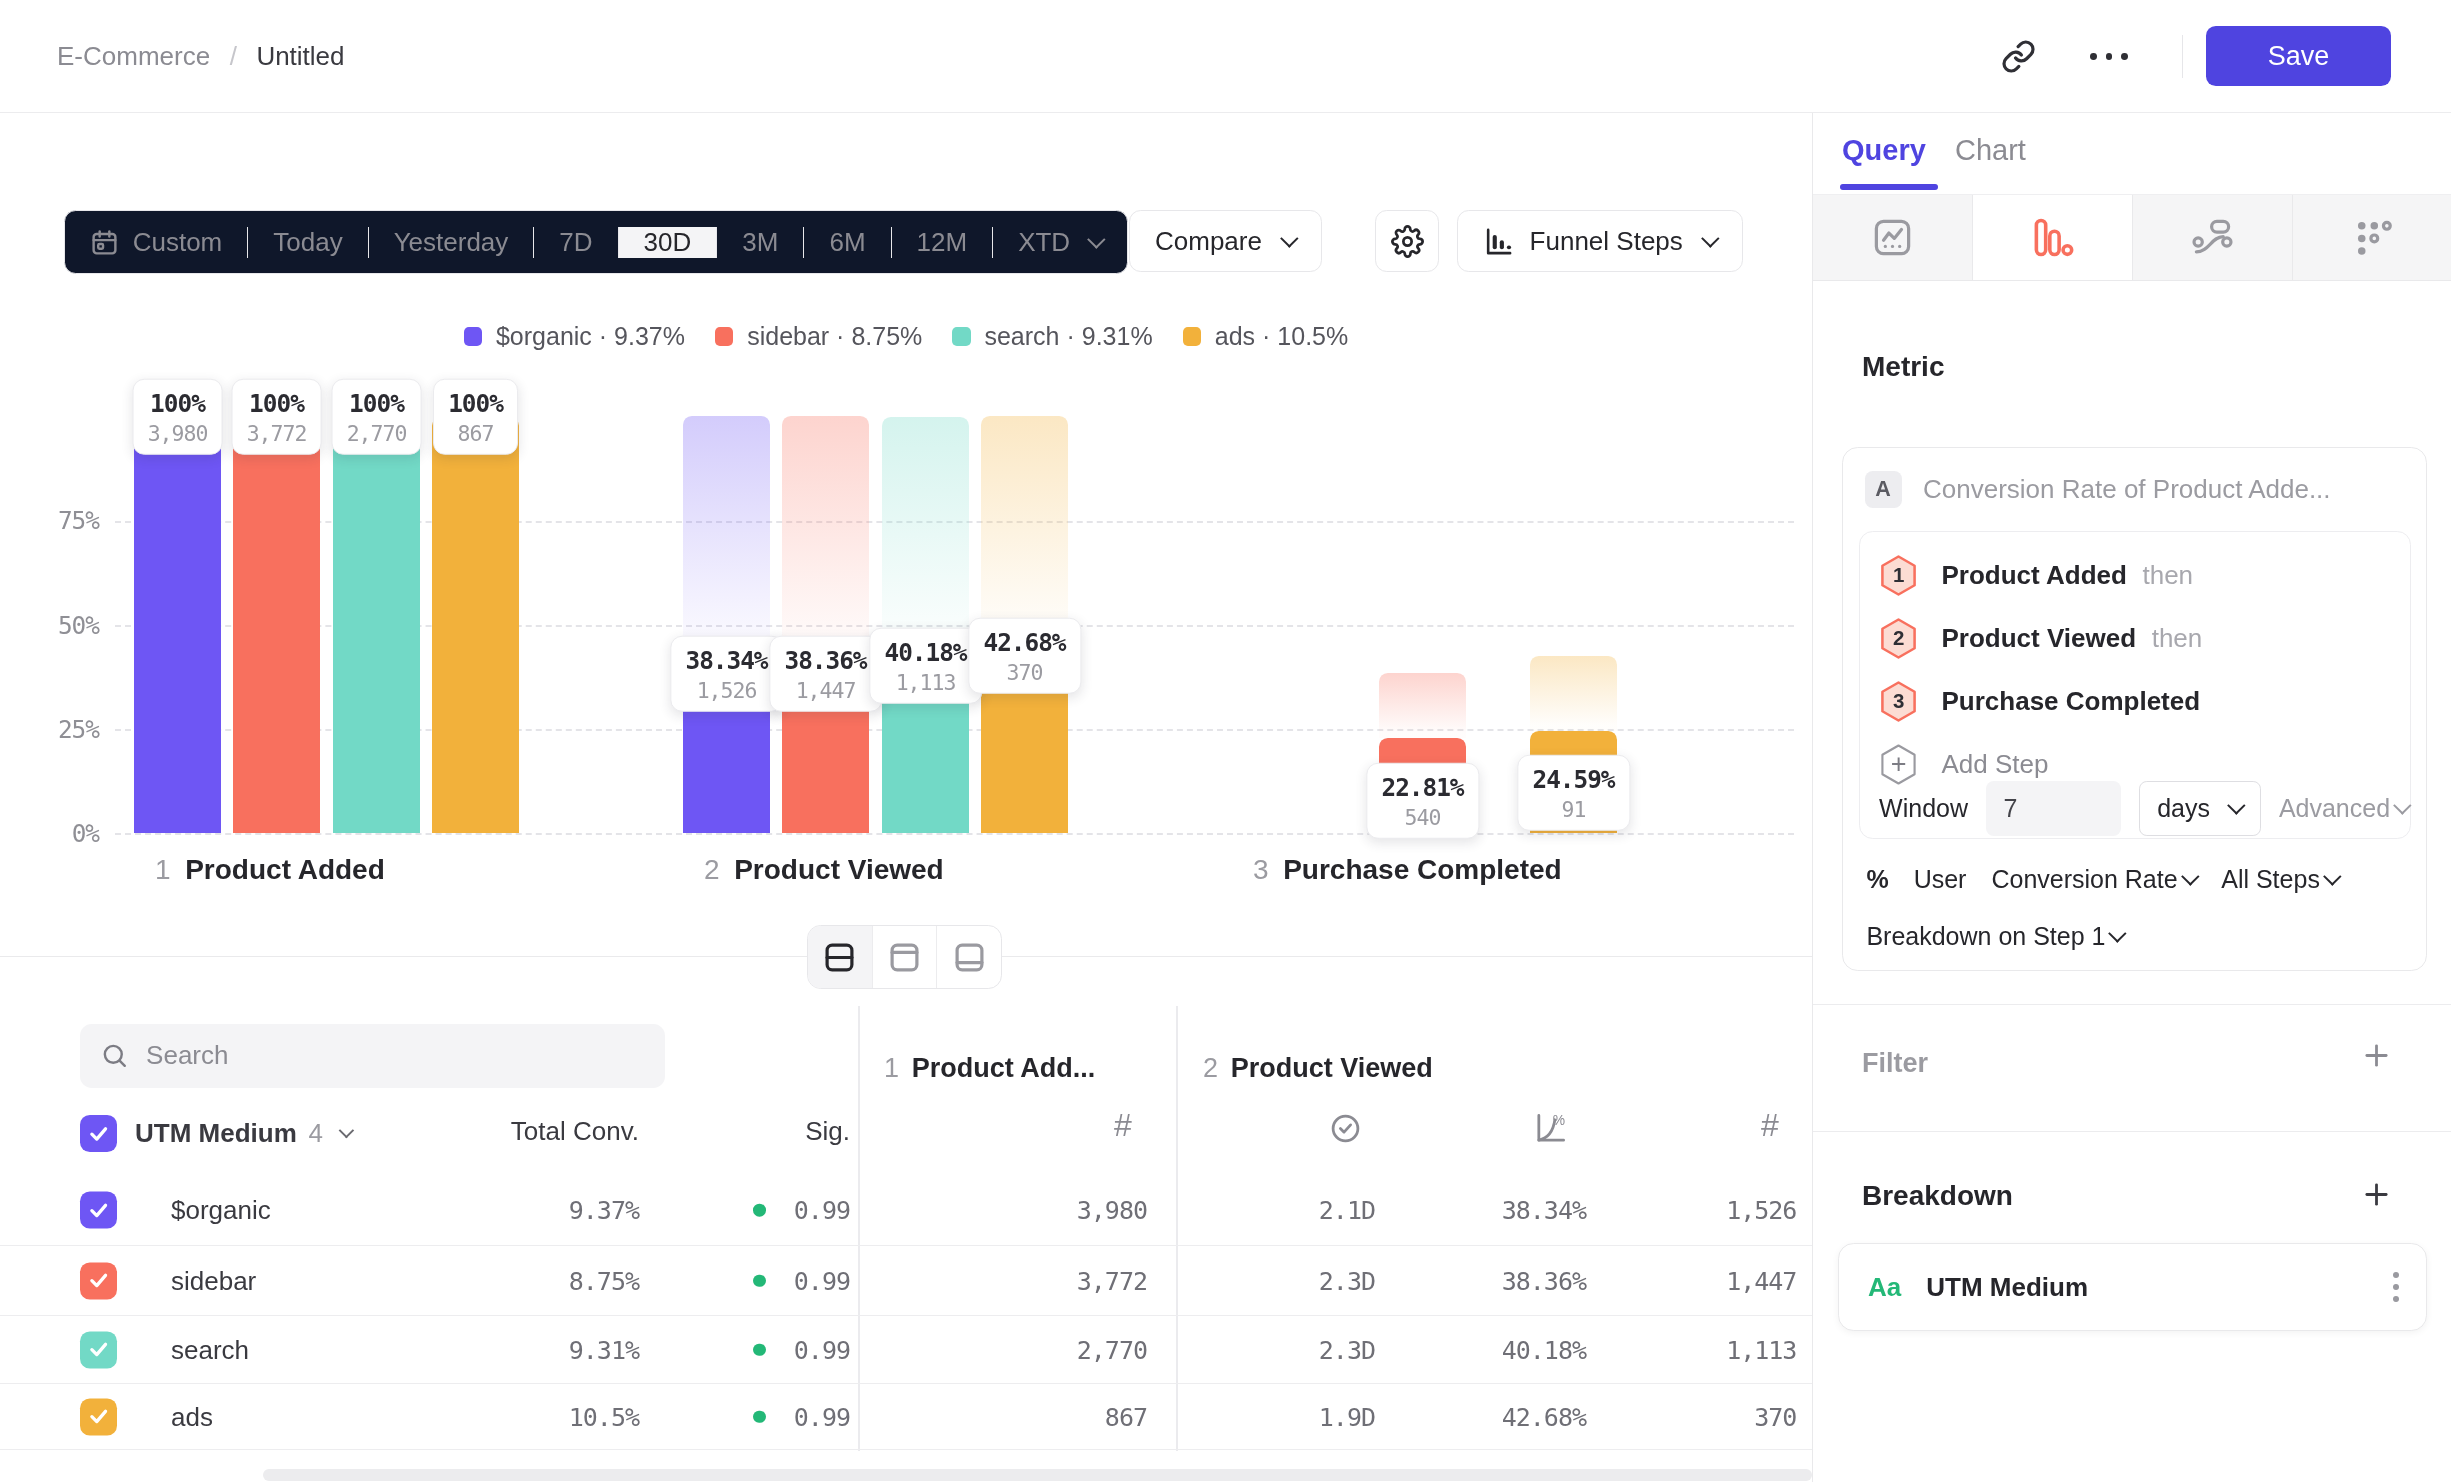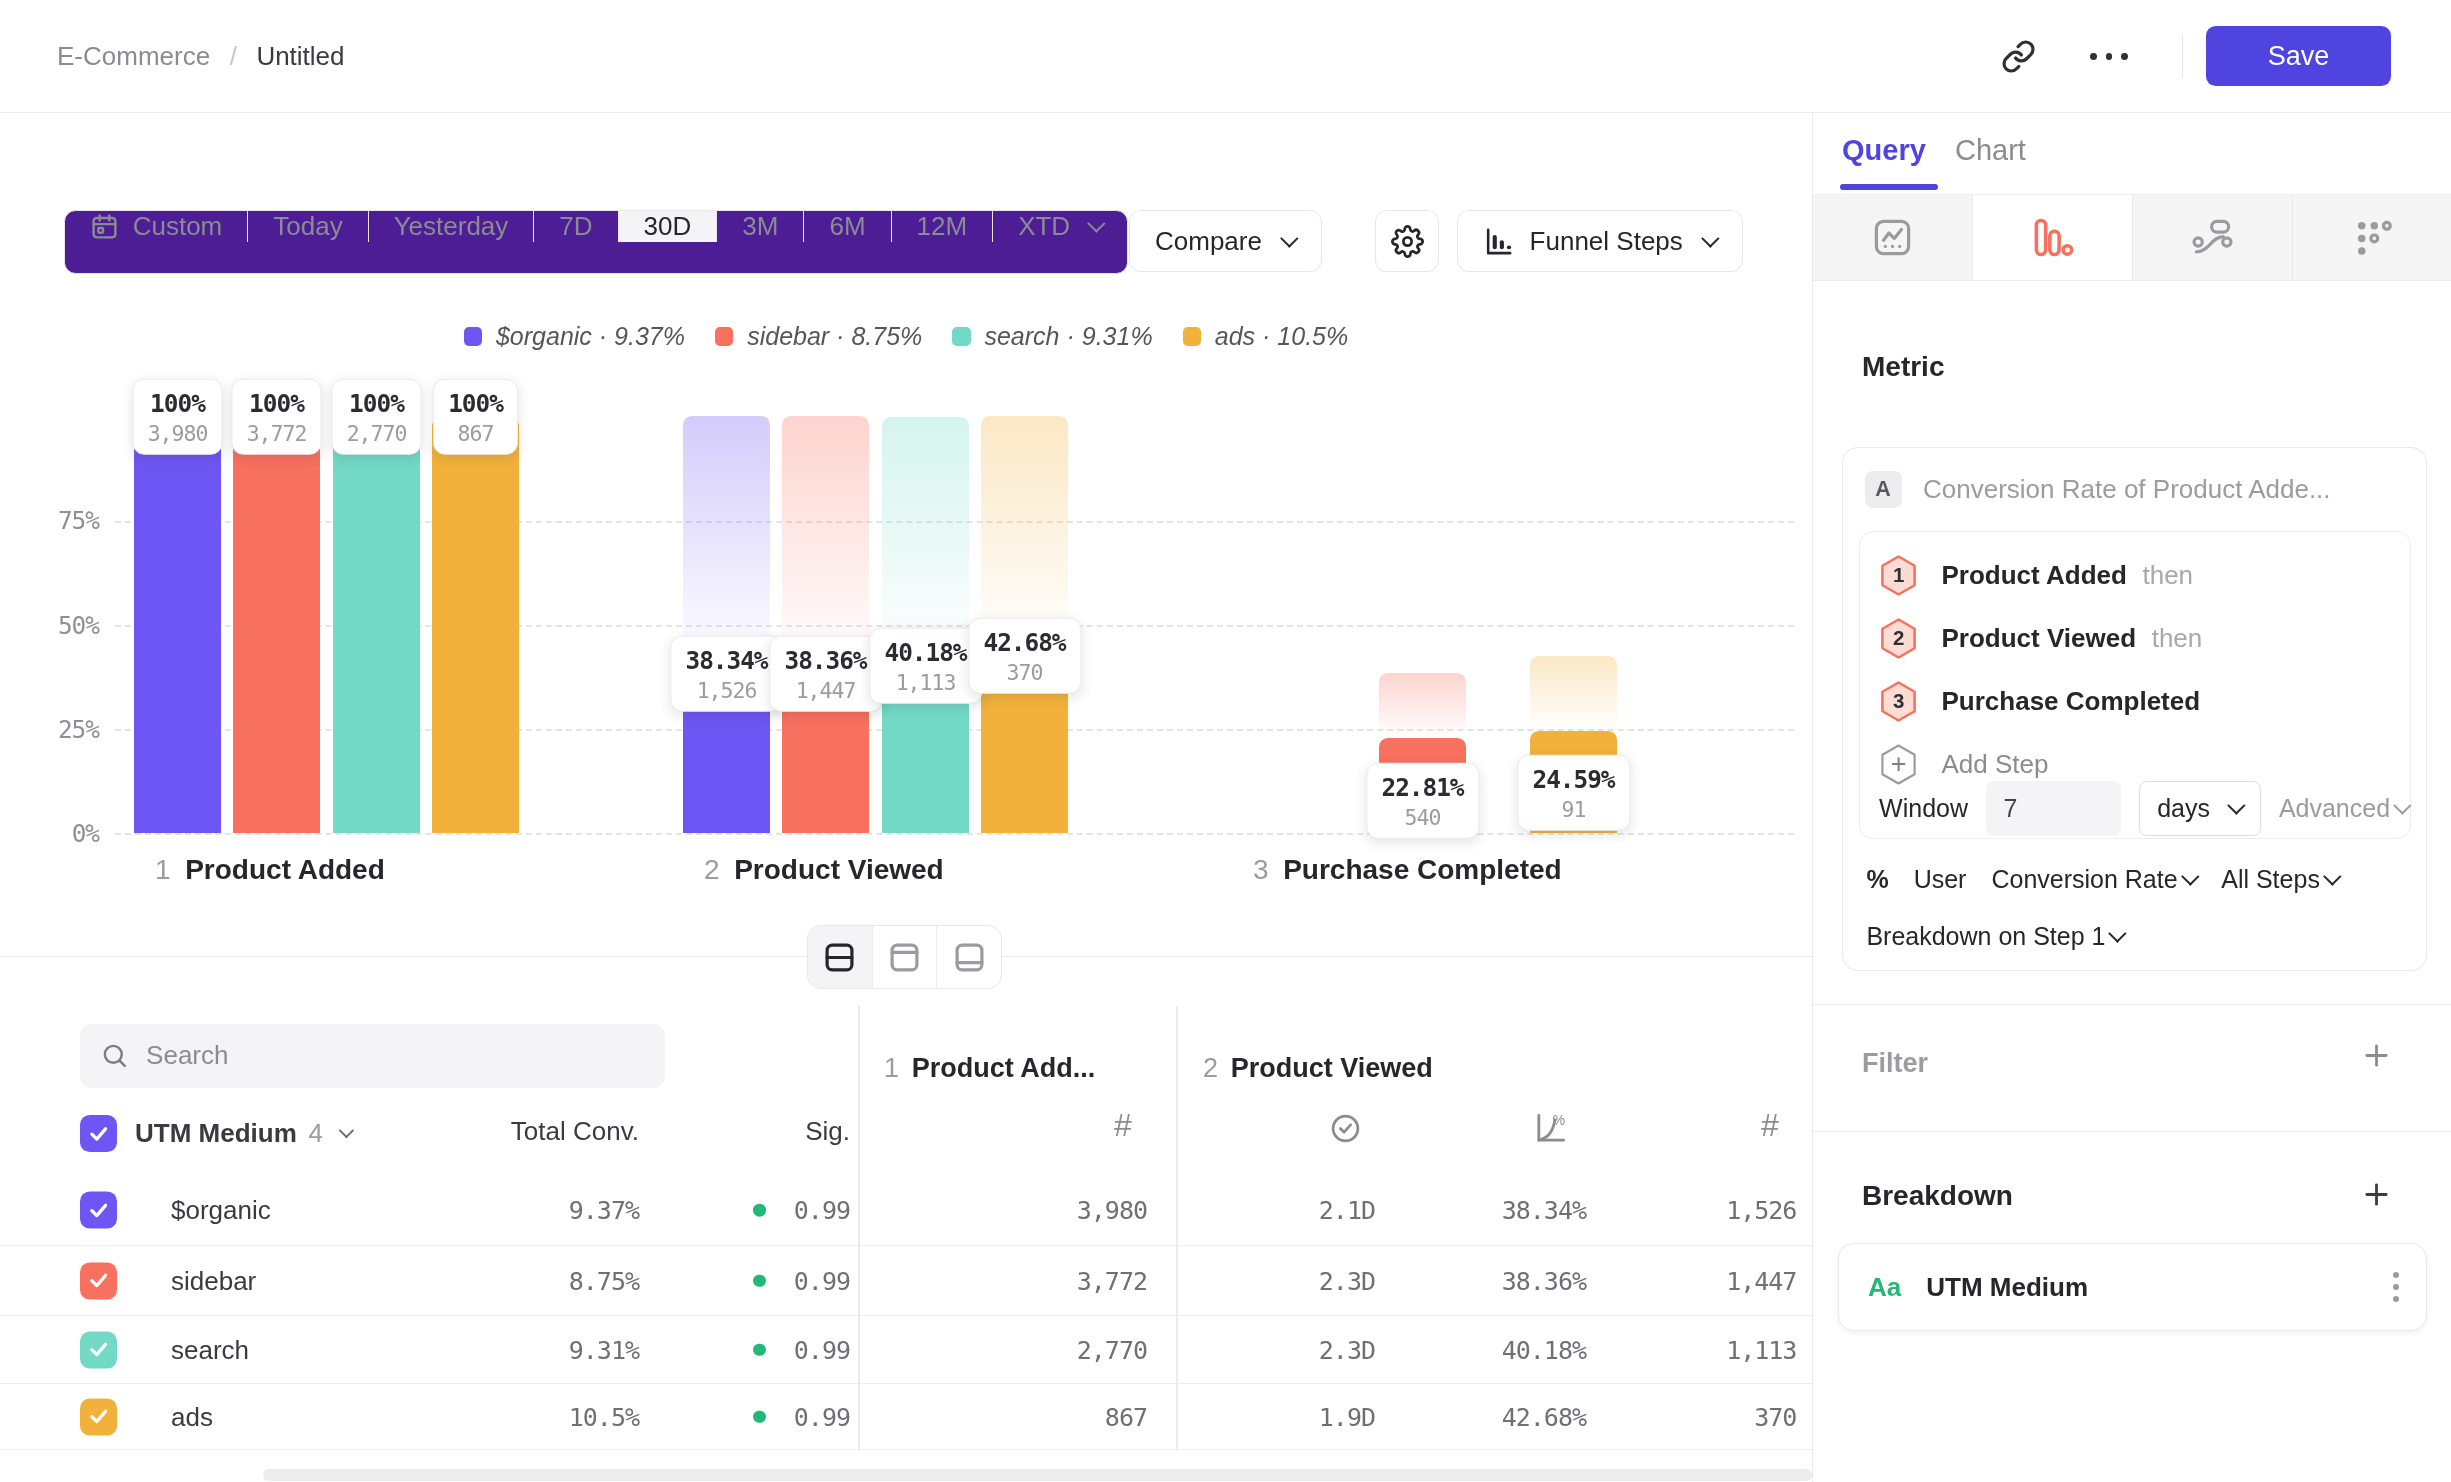--- a/index.html
+++ b/index.html
@@ -19,37 +19,37 @@
   .bc-title{color:#3a3a40;font-weight:500;}
   .icon-btn{position:absolute;display:flex;align-items:center;justify-content:center;color:#2f2f35;cursor:pointer;}
   .link-btn{left:1993px;top:31px;width:51px;height:51px;}
   .more-btn{left:2077px;top:31px;width:64px;height:51px;gap:8.8px;}
   .more-btn i{width:6.8px;height:6.8px;border-radius:50%;background:#2f2f35;}
   .header-vdiv{position:absolute;left:2182px;top:35px;width:1px;height:43px;background:#e6e6e9;}
   .save-btn{position:absolute;left:2206px;top:26px;width:185px;height:60px;background:#4f44e0;color:#fff;
             border-radius:9.8px;font-size:27px;font-weight:500;display:flex;align-items:center;justify-content:center;cursor:pointer;}
 
   
-  .date-group{position:absolute;left:64px;top:210px;height:62px;display:flex;align-items:flex-start;
-              border:1.5px solid #e7e7ea;border-radius:11.7px;overflow:hidden;background:#4c1d95;}
+  .date-group{position:absolute;left:64px;top:210px;height:62px;display:flex;align-items:center;
+              border:1.5px solid #e7e7ea;border-radius:11.7px;overflow:hidden;background:#0f172a;}
   .date-cell{display:flex;align-items:center;gap:13.7px;padding:0 25px;font-size:26px;color:#8b8b92;
              border-right:1.5px solid #e7e7ea;cursor:pointer;white-space:nowrap;}
   .date-cell:last-child{border-right:none;}
   .date-cell.active{background:#f4f4f6;color:#26262b;font-weight:500;}
   .date-cell .ic{width:29px;height:29px;}
   .tb-btn{position:absolute;top:210px;height:62px;display:flex;align-items:center;gap:15.6px;padding:0 25px;
           border:1.5px solid #e7e7ea;border-radius:11.7px;background:#fff;font-size:26px;color:#26262b;cursor:pointer;box-sizing:border-box;}
   .compare-btn{left:1129px;}
   .gear-btn{left:1375px;width:64px;justify-content:center;padding:0;}
   .gear-btn .ic{width:33px;height:33px;}
   .view-btn{left:1457px;font-weight:500;}
   .view-btn .ic{width:31px;height:31px;}
 
   
-  .legend{position:absolute;left:0;top:317px;width:1812px;height:39px;display:flex;align-items:center;justify-content:center;gap:30px;font-style:italic;}
+  .legend{position:absolute;left:0;top:317px;width:1812px;height:39px;display:flex;align-items:center;justify-content:center;gap:30px;}
   .legend-item{display:flex;align-items:center;gap:13.7px;font-size:25px;color:#55555c;cursor:pointer;}
   .swatch{width:18.5px;height:18.5px;border-radius:4.9px;}
 
   
   .plot{position:absolute;left:0;top:417px;width:1812px;height:416px;}
   .gridline{position:absolute;left:115px;right:17.6px;height:0;border-top:2px dashed #e4e4e8;}
   .ylabel{position:absolute;left:0;width:99px;text-align:right;font-size:24.4px;color:#8f8f95;}
   .bar-track{position:absolute;bottom:0;width:87px;height:416px;cursor:pointer;}
   .bar-solid{position:absolute;left:0;right:0;bottom:0;border-radius:8.8px 8.8px 0 0;z-index:2;}
   .bar-ghost{position:absolute;left:0;right:0;border-radius:8.8px 8.8px 0 0;z-index:1;}

